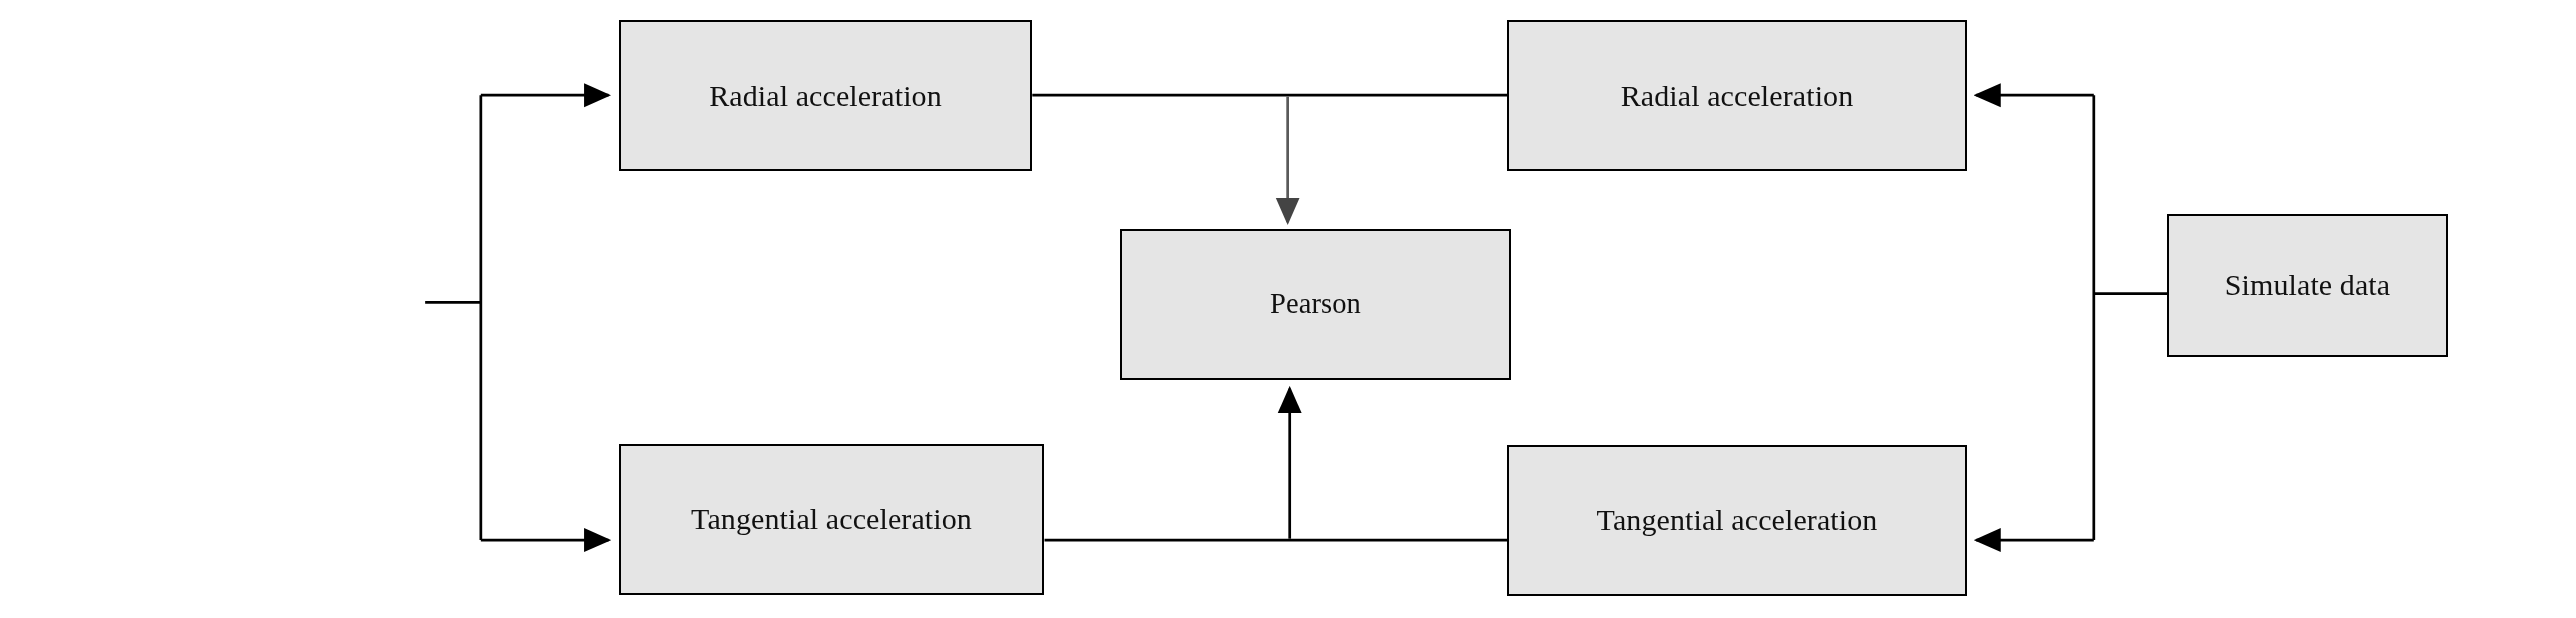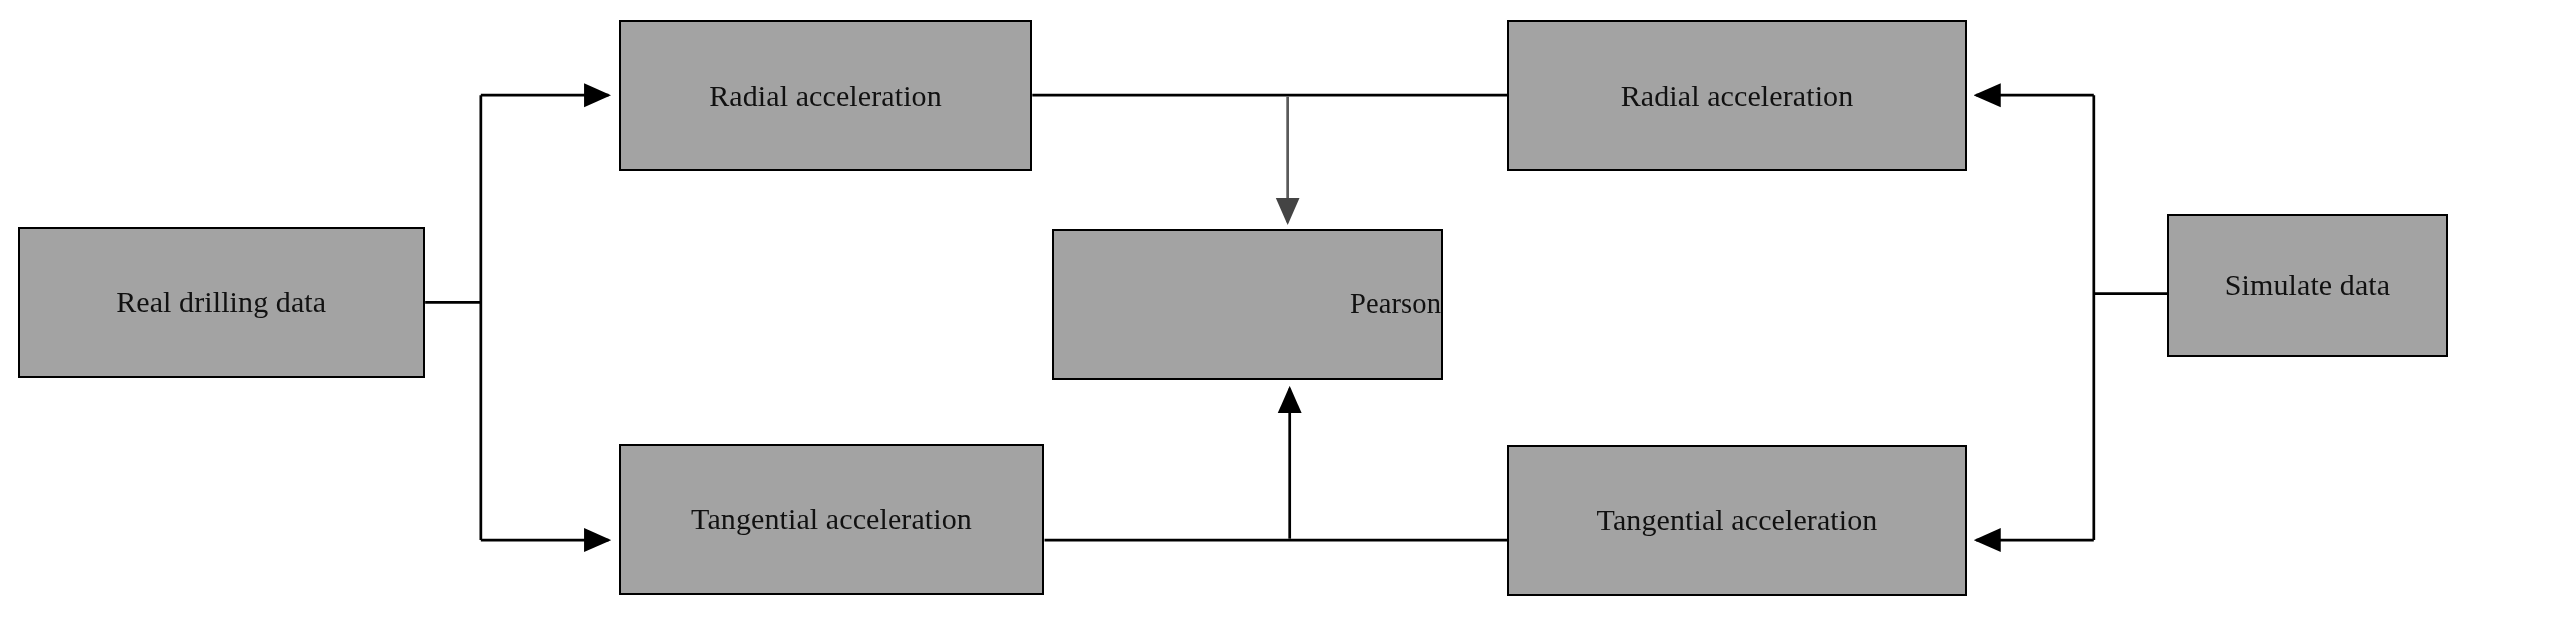--- a/index.html
+++ b/index.html
@@ -23,21 +23,21 @@
     left: 0;
     top: 0;
     width: 2576px;
     height: 619px;
     pointer-events: none;
   }
   .node {
     position: absolute;
     box-sizing: border-box;
     border: 2px solid #000000;
-    background: #a3a3a3;
+    background: #e5e5e5;
     display: flex;
     align-items: center;
     justify-content: center;
     text-align: center;
     color: #111111;
     line-height: 1.35;
     white-space: nowrap;
   }
   .node .label {
     display: block;
@@ -51,21 +51,21 @@
     line-height: 1.55;
   }
   .node.two-line .label .ln {
     display: block;
   }
 
   
   #node-real-drilling-data { left: 17.7px;   top: 227px; width: 407px; height: 151px; }
   #node-radial-left        { left: 619px;  top: 20.4px;  width: 413px; height: 151px; }
   #node-tangential-left    { left: 619px;  top: 444px; width: 425px; height: 151px; }
-  #node-pearson            { left: 1052px; top: 229px; width: 391px; height: 151px; justify-content: flex-end; }
+  #node-pearson            { left: 1120px; top: 229px; width: 391px; height: 151px; }
   #node-radial-right       { left: 1507px; top: 20.4px;  width: 460px; height: 151px; }
   #node-tangential-right   { left: 1507px; top: 445px; width: 460px; height: 151px; }
   #node-simulate-data      { left: 2167px; top: 214px; width: 281px; height: 143px; }
 
   #node-pearson .label { font-size: 28.5px; }
   #node-pearson .ln.wide { white-space: nowrap; }
 </style>
 </head>
 <body>
 
@@ -106,23 +106,20 @@
 
       <path d="M3191,432 L3083,432"></path>
       <path d="M3083,140 L3083,795"></path>
 
       <path d="M3083,140 L2910,140" marker-end="url(#arrow-left)"></path>
 
       <path d="M3083,795 L2910,795" marker-end="url(#arrow-left)"></path>
     </g>
   </svg>
 
-  <div class="node" id="node-real-drilling-data">
-    <span class="label">Real drilling data</span>
-  </div>
 
   <div class="node" id="node-radial-left">
     <span class="label">Radial acceleration</span>
   </div>
 
   <div class="node" id="node-tangential-left">
     <span class="label">Tangential acceleration</span>
   </div>
 
   <div class="node two-line" id="node-pearson">

